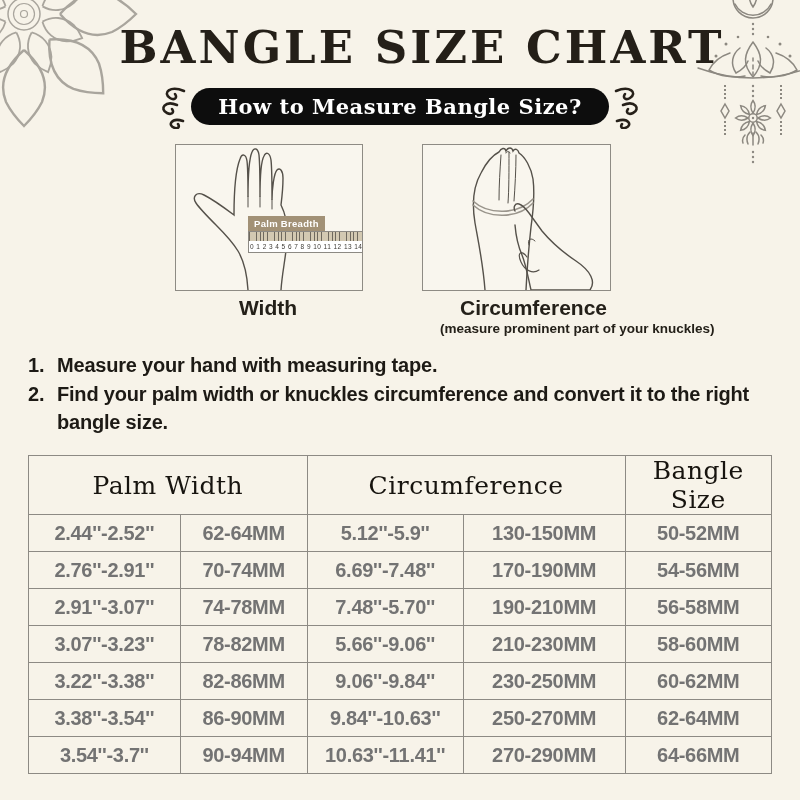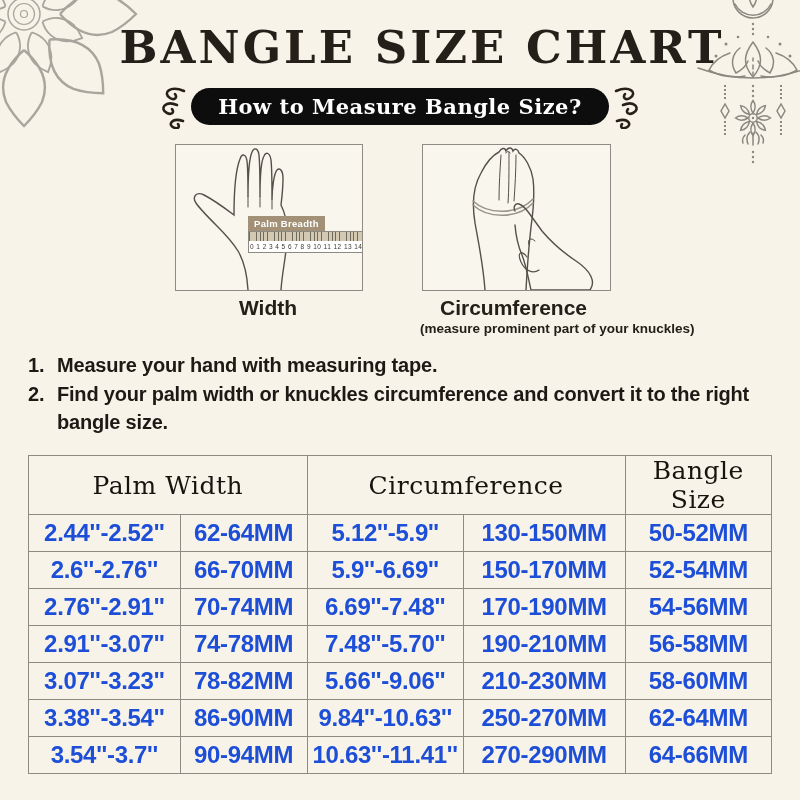--- a/index.html
+++ b/index.html
@@ -29,39 +29,39 @@
   .box-circ{width:187px;height:145px;}
   .palm-label{position:absolute;left:72px;top:71px;background:#a29176;color:#fff;
               font-size:9.5px;font-weight:700;padding:2px 6px;letter-spacing:0.3px;white-space:nowrap;}
   .ruler{position:absolute;left:72px;top:86px;width:113px;border:1px solid #8d8a84;background:#fff;}
   .ruler-ticks{height:9px;background:#d3c9b2;
       background-image:repeating-linear-gradient(90deg,#6f695e 0,#6f695e 0.8px,transparent 0.8px,transparent 3.6px);}
   .ruler-nums{height:11px;font-size:6.5px;color:#3c3933;line-height:11px;padding:0 1px;
       white-space:nowrap;overflow:hidden;letter-spacing:0.45px;}
 
   
-  .captions-row{margin:7px 0 0 175px;display:flex;gap:59px;}
+  .captions-row{margin:7px 0 0 175px;display:flex;gap:79px;}
   .cap-col{text-align:center;}
   .cap-col.w1{width:186px;}
   .cap-col.w2{width:187px;}
   .caption{font-size:21px;font-weight:700;color:#242019;}
   .subcaption{font-size:13.5px;font-weight:700;color:#242019;white-space:nowrap;margin-top:1px;}
 
   
   .instructions{margin:15px 0 0 28px;width:748px;color:#1d1a15;}
   .instr-item{display:flex;font-size:20px;font-weight:700;line-height:1.42;letter-spacing:-0.2px;}
   .instr-num{width:29px;flex:0 0 29px;}
   .instr-text{flex:1;}
 
   
   table.size-table{margin:19px 0 0 28px;width:744px;border-collapse:collapse;table-layout:fixed;}
   .size-table th,.size-table td{border:1px solid #8d8a84;text-align:center;padding:0;}
   .size-table th{height:45px;font-family:"DejaVu Serif","Liberation Serif",serif;font-weight:500;
                  font-size:25px;color:#17140f;letter-spacing:0.5px;}
-  .size-table td{height:36px;font-size:24px;font-weight:700;color:#1d4ed8;letter-spacing:-0.3px;}
+  .size-table td{height:36px;font-size:20px;font-weight:700;color:#737373;letter-spacing:-0.3px;}
 
   svg{display:block;}
 </style>
 </head>
 <body>
 
 <div class="page">
 
   <svg class="orn orn-tl" width="240" height="240" viewBox="-120 -120 240 240" fill="none" stroke="#a9a59d">
     <defs>
@@ -248,27 +248,20 @@
     </thead>
     <tbody>
       <tr>
         <td>2.44''-2.52''</td>
         <td>62-64MM</td>
         <td>5.12''-5.9''</td>
         <td>130-150MM</td>
         <td>50-52MM</td>
       </tr>
       <tr>
-        <td>2.6''-2.76''</td>
-        <td>66-70MM</td>
-        <td>5.9''-6.69''</td>
-        <td>150-170MM</td>
-        <td>52-54MM</td>
-      </tr>
-      <tr>
         <td>2.76''-2.91''</td>
         <td>70-74MM</td>
         <td>6.69''-7.48''</td>
         <td>170-190MM</td>
         <td>54-56MM</td>
       </tr>
       <tr>
         <td>2.91''-3.07''</td>
         <td>74-78MM</td>
         <td>7.48''-5.70''</td>
@@ -276,20 +269,27 @@
         <td>56-58MM</td>
       </tr>
       <tr>
         <td>3.07''-3.23''</td>
         <td>78-82MM</td>
         <td>5.66''-9.06''</td>
         <td>210-230MM</td>
         <td>58-60MM</td>
       </tr>
       <tr>
+        <td>3.22''-3.38''</td>
+        <td>82-86MM</td>
+        <td>9.06''-9.84''</td>
+        <td>230-250MM</td>
+        <td>60-62MM</td>
+      </tr>
+      <tr>
         <td>3.38''-3.54''</td>
         <td>86-90MM</td>
         <td>9.84''-10.63''</td>
         <td>250-270MM</td>
         <td>62-64MM</td>
       </tr>
       <tr>
         <td>3.54''-3.7''</td>
         <td>90-94MM</td>
         <td>10.63''-11.41''</td>

